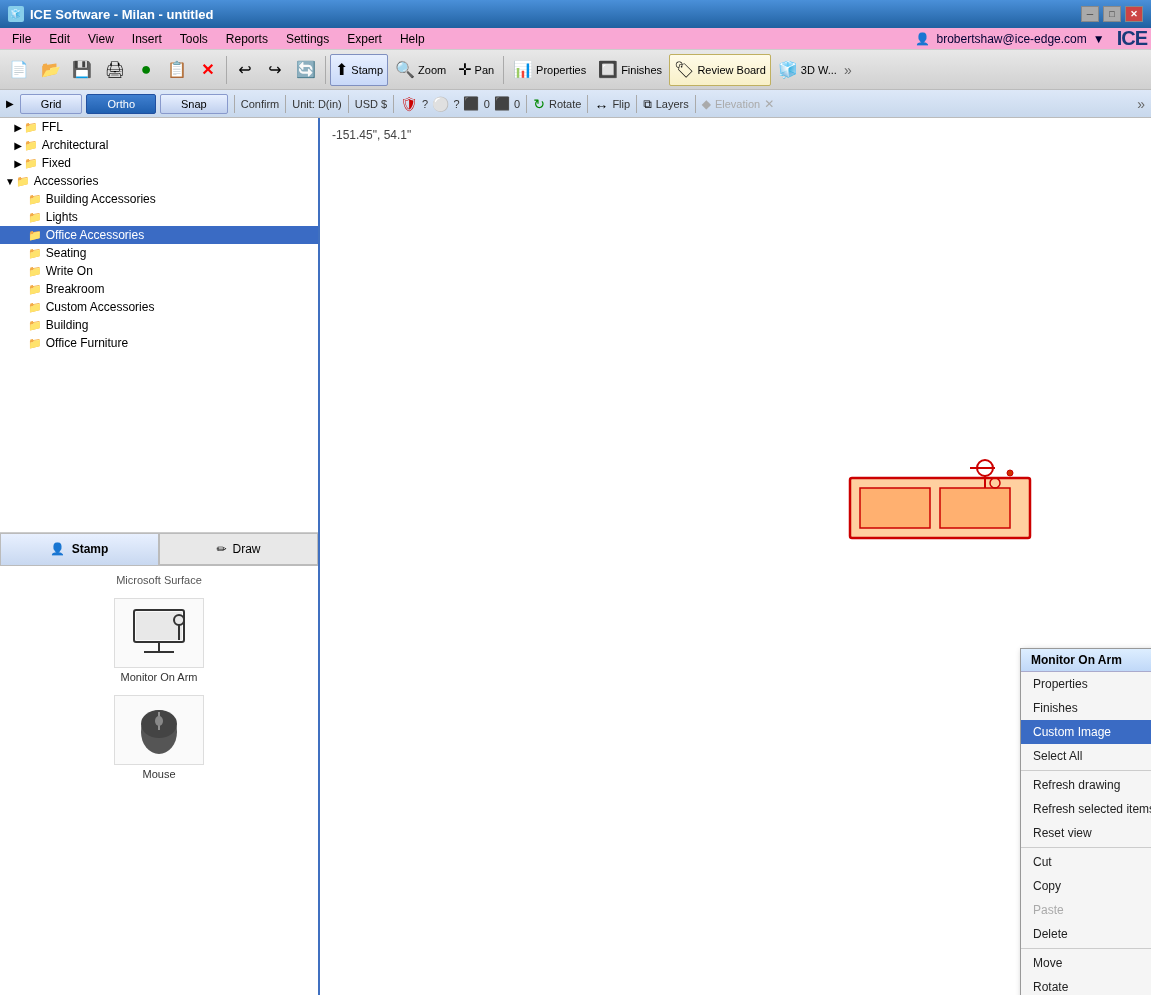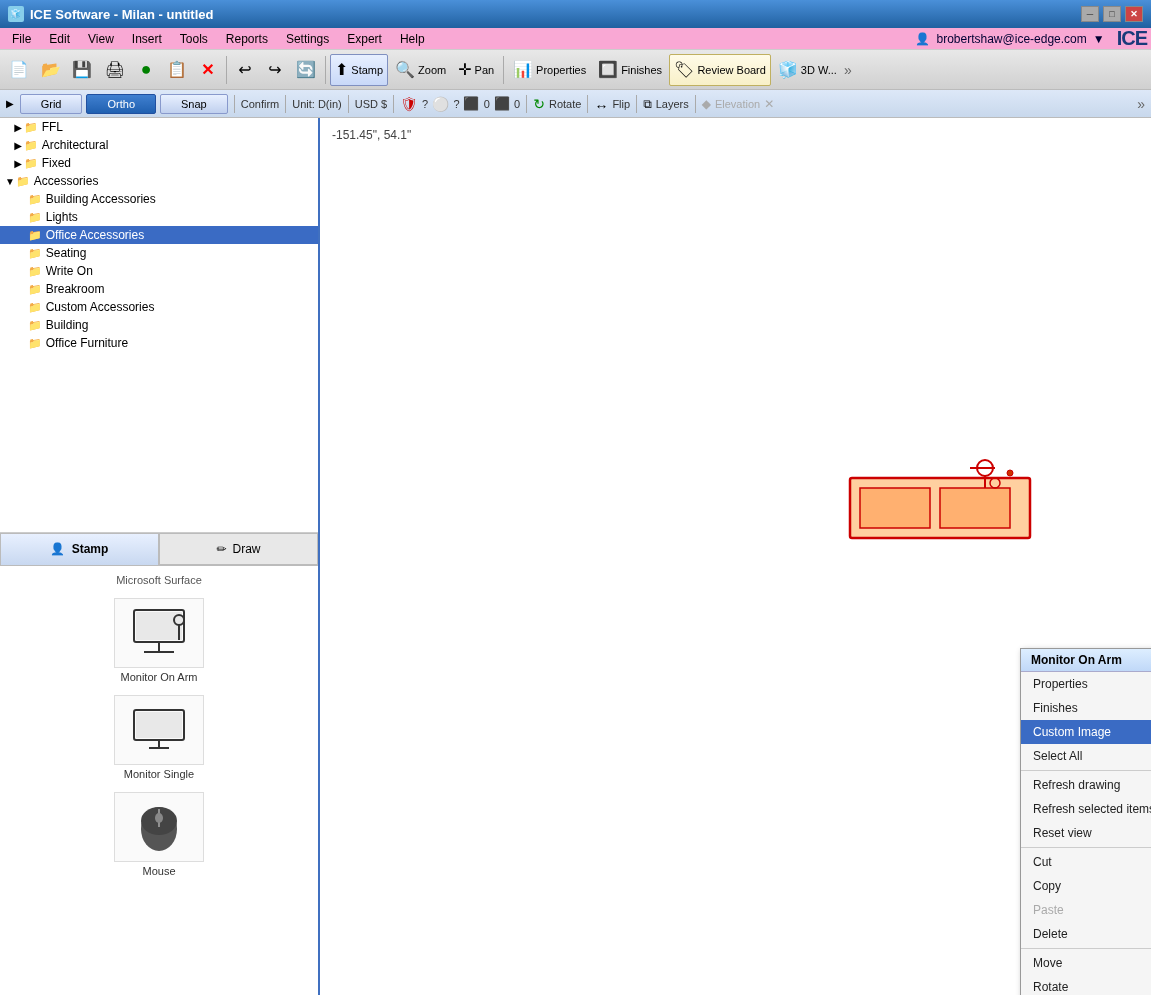--- a/index.html
+++ b/index.html
@@ -488,31 +488,20 @@
             <line x1="35" y1="37" x2="35" y2="47" stroke="#333" stroke-width="2"></line>
             <line x1="20" y1="47" x2="50" y2="47" stroke="#333" stroke-width="2"></line>
             <circle cx="55" cy="15" r="5" fill="none" stroke="#333" stroke-width="2"></circle>
             <line x1="55" y1="20" x2="55" y2="35" stroke="#333" stroke-width="2"></line>
           </svg>
         </div>
         <span class="catalog-label">Monitor On Arm</span>
       </div>
 
 
-      <div class="catalog-item">
-        <div class="catalog-thumb">
-          <svg width="70" height="55" viewBox="0 0 70 55">
-            <rect x="10" y="8" width="50" height="30" rx="2" fill="none" stroke="#333" stroke-width="2"></rect>
-            <rect x="12" y="10" width="46" height="26" fill="#e8e8e8"></rect>
-            <line x1="35" y1="38" x2="35" y2="46" stroke="#333" stroke-width="2"></line>
-            <line x1="25" y1="46" x2="45" y2="46" stroke="#333" stroke-width="2"></line>
-          </svg>
-        </div>
-        <span class="catalog-label">Monitor Single</span>
-      </div>
 
       <div class="catalog-item">
         <div class="catalog-thumb">
           <svg width="70" height="55" viewBox="0 0 70 55">
             <ellipse cx="35" cy="30" rx="18" ry="22" fill="#555"></ellipse>
             <ellipse cx="35" cy="22" rx="18" ry="14" fill="#444"></ellipse>
             <line x1="35" y1="10" x2="35" y2="28" stroke="#aaa" stroke-width="1.5"></line>
             <ellipse cx="35" cy="19" rx="4" ry="5" fill="#888"></ellipse>
           </svg>
         </div>

